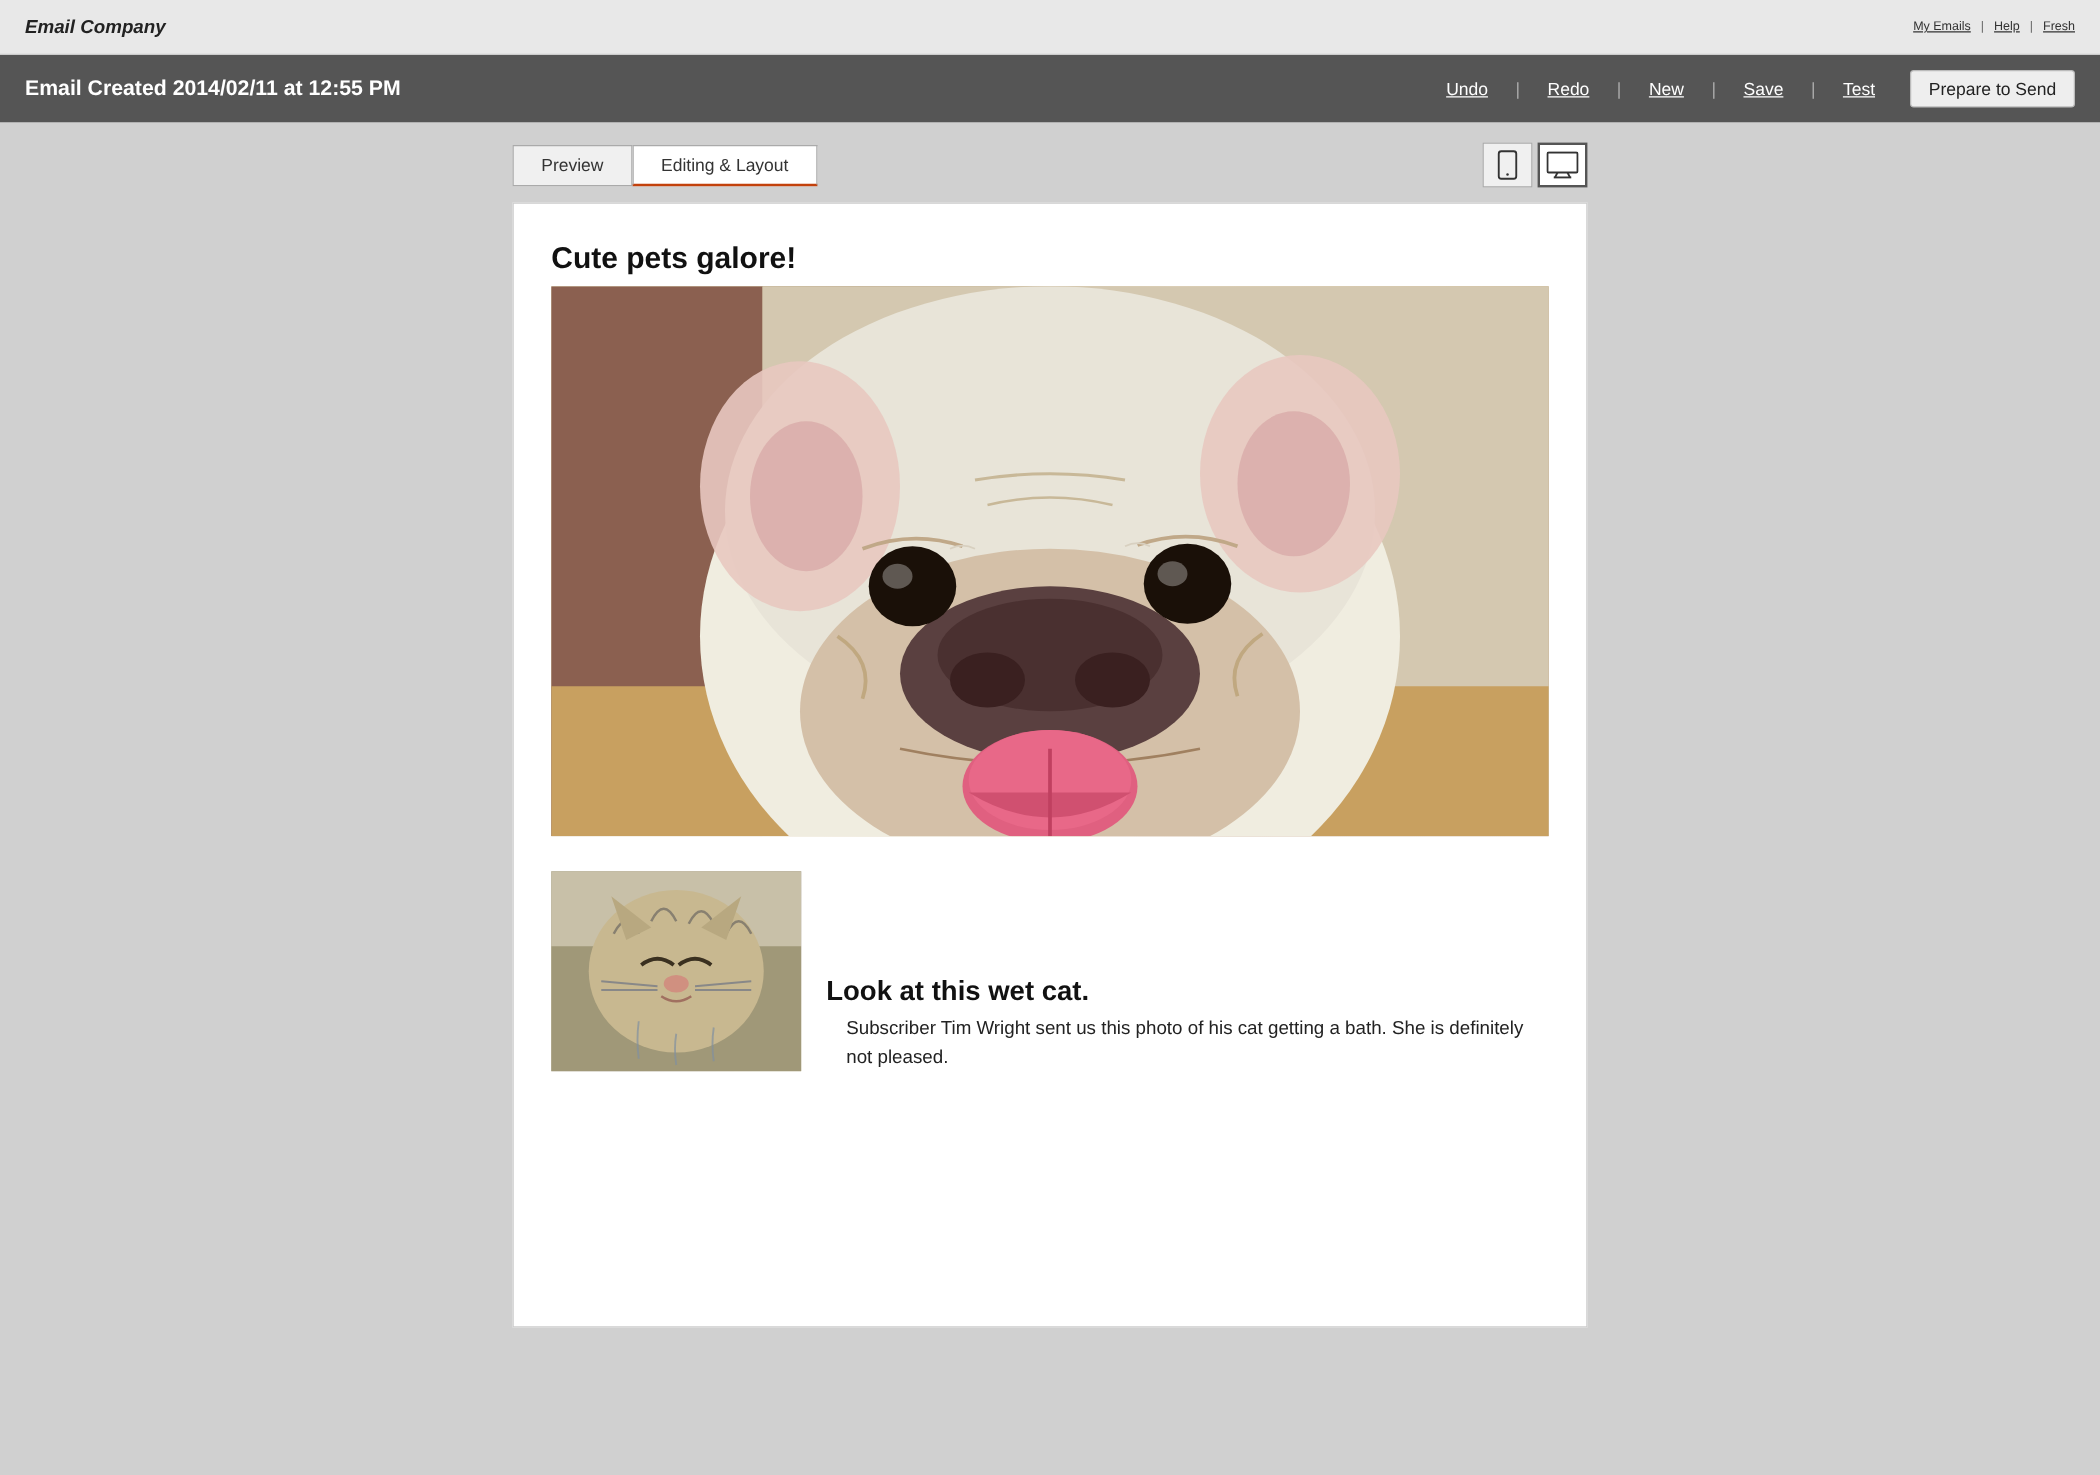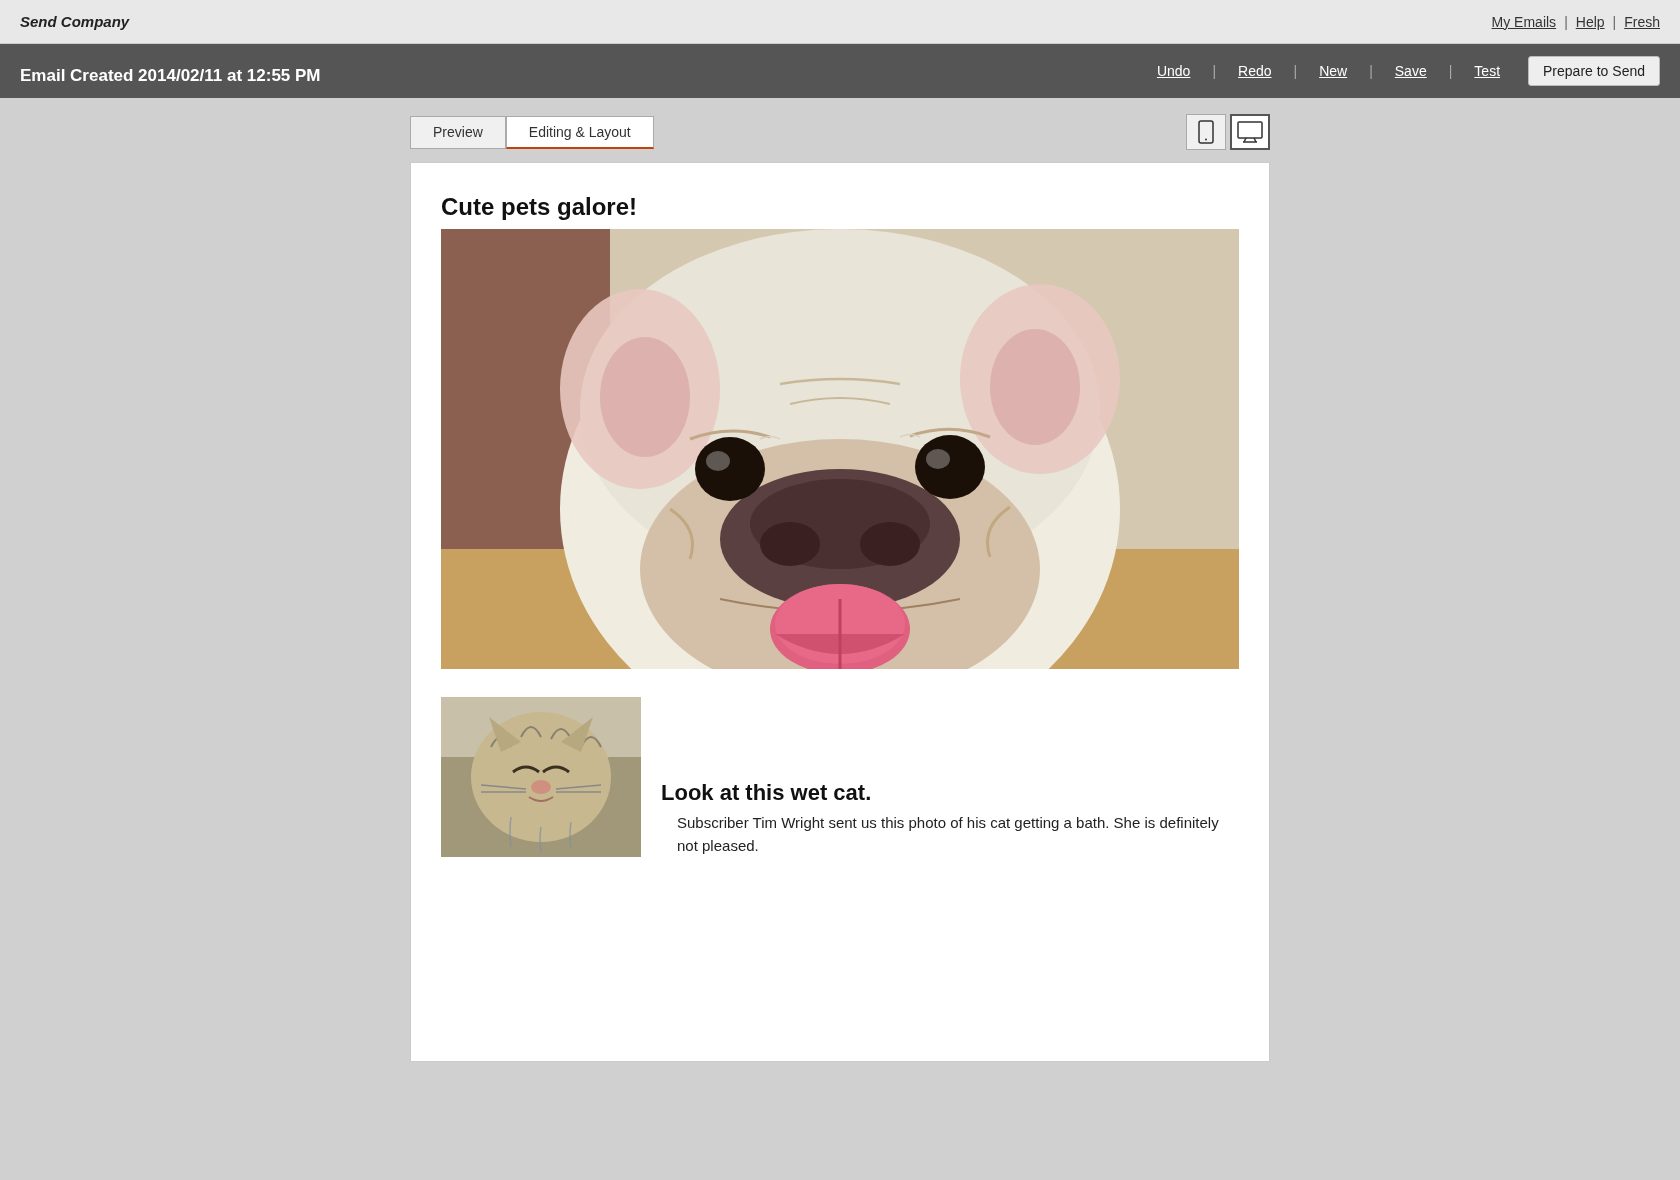--- a/index.html
+++ b/index.html
@@ -18,37 +18,37 @@
     .top-nav-brand {
       font-weight: bold;
       font-style: italic;
       font-size: 15px;
       color: #222;
     }
     .top-nav-links {
       display: flex;
       align-items: center;
       gap: 4px;
-      font-size: 14px;
+      font-size: 10px;
     }
     .top-nav-links a {
       color: #333;
       text-decoration: underline;
       cursor: pointer;
     }
     .top-nav-links .sep {
       color: #666;
       margin: 0 4px;
     }
 
     
     .toolbar {
       background: #555;
       display: flex;
-      align-items: flex-end;
+      align-items: center;
       justify-content: space-between;
       padding: 12px 20px;
       height: 54px;
     }
     .toolbar-title {
       color: #fff;
       font-size: 17px;
       font-weight: bold;
     }
     .toolbar-actions {
@@ -192,21 +192,21 @@
       font-size: 15px;
       color: #222;
       line-height: 1.5;
       margin-left: 16px;
     }
   </style>
 </head>
 <body>
 
 <div class="top-nav">
-  <div class="top-nav-brand">Send Company</div>
+  <div class="top-nav-brand">Email Company</div>
   <div class="top-nav-links">
     <a class="nav-link">My Emails</a>
     <span class="sep">|</span>
     <a class="nav-link">Help</a>
     <span class="sep">|</span>
     <a class="nav-link">Fresh</a>
   </div>
 </div>
 
 <div class="toolbar">

